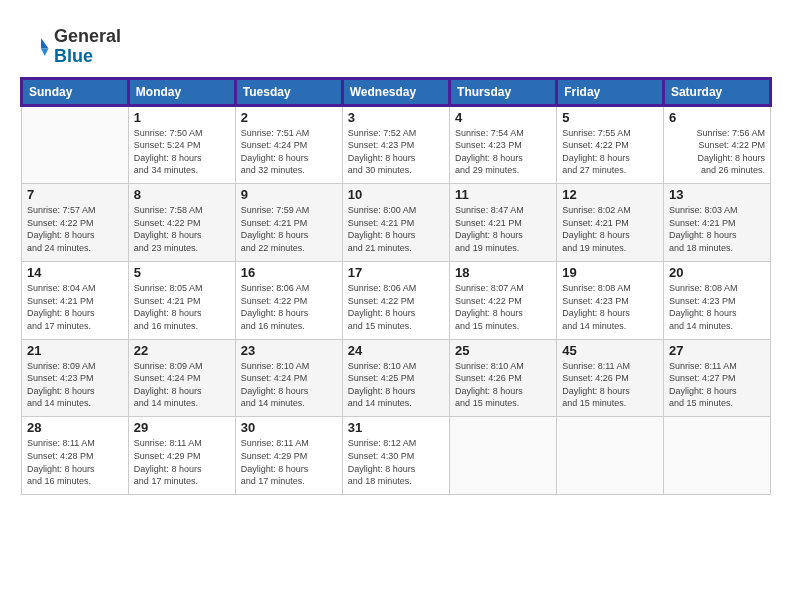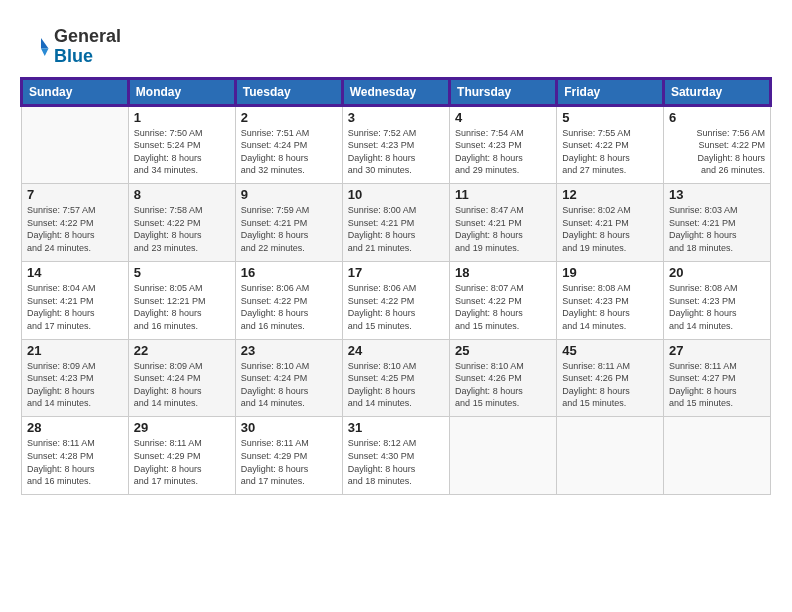--- a/index.html
+++ b/index.html
@@ -226,21 +226,21 @@
           <td>
             <span class="day-number">14</span>
             <div class="day-info" style="white-space: pre-line;">Sunrise: 8:04 AM
 Sunset: 4:21 PM
 Daylight: 8 hours
 and 17 minutes.</div>
           </td>
           <td>
             <span class="day-number">5</span>
             <div class="day-info" style="white-space: pre-line;">Sunrise: 8:05 AM
-Sunset: 12:21 PM
+Sunset: 4:21 PM
 Daylight: 8 hours
 and 16 minutes.</div>
           </td>
           <td>
             <span class="day-number">16</span>
             <div class="day-info" style="white-space: pre-line;">Sunrise: 8:06 AM
 Sunset: 4:22 PM
 Daylight: 8 hours
 and 16 minutes.</div>
           </td>

